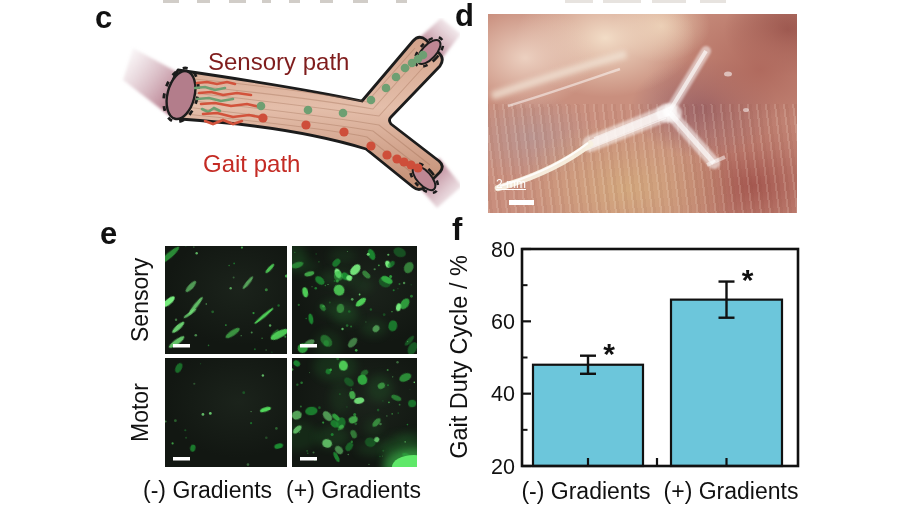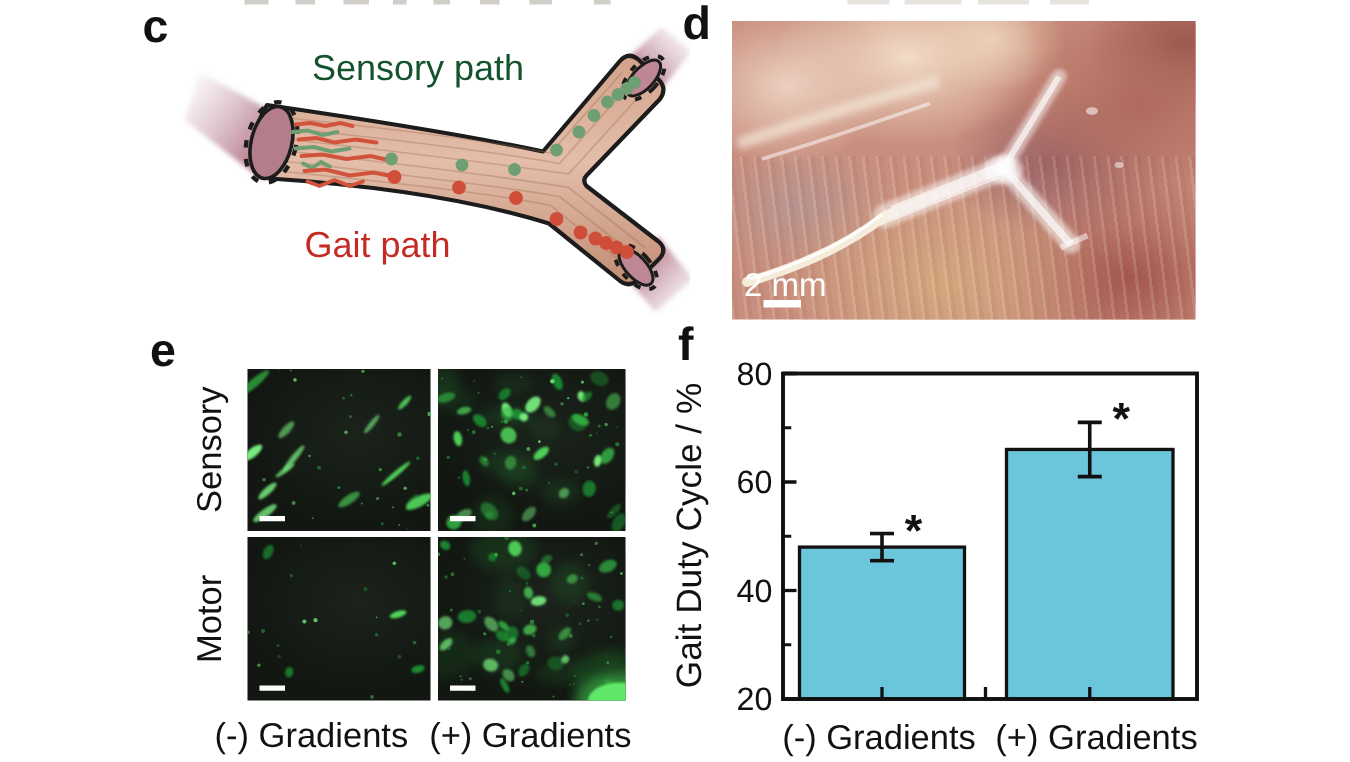--- a/index.html
+++ b/index.html
@@ -21,21 +21,21 @@
       radial-gradient(125px 82px at 38% 12%, #f2dcc6 0%, rgba(242,220,198,0) 72%),
       radial-gradient(70px 52px at 56% 6%, #e8c9ae 0%, rgba(232,201,174,0) 70%),
       radial-gradient(150px 115px at 88% 28%, #b06a5e 0%, rgba(176,106,94,0) 75%),
       radial-gradient(85px 62px at 97% 8%, #8e4a44 0%, rgba(142,74,68,0) 75%),
       radial-gradient(105px 72px at 70% 47%, #96626a 0%, rgba(150,98,106,0) 70%),
       radial-gradient(145px 95px at 45% 88%, #d3a87e 0%, rgba(211,168,126,0) 75%),
       radial-gradient(125px 92px at 86% 86%, #a55850 0%, rgba(165,88,80,0) 75%),
       radial-gradient(95px 62px at 14% 62%, #b99490 0%, rgba(185,148,144,0) 70%);}
   #photo .striations{position:absolute;left:0;top:45%;width:100%;height:55%;
       background:repeating-linear-gradient(83deg, rgba(255,244,230,.14) 0 2px, rgba(120,60,40,.07) 2px 5px, rgba(0,0,0,0) 5px 9px);}
-  #photo .scale-text{position:absolute;left:8px;top:163px;color:#fff;font-size:22px;}
+  #photo .scale-text{position:absolute;left:8px;top:163px;color:#fff;font-size:12px;text-decoration:underline;}
   #photo .scale-line{position:absolute;left:21px;top:186px;width:25px;height:4.5px;background:#fff;}
 
   
   .quad{position:absolute;background:#121712;
         background-image:radial-gradient(90px 70px at 60% 40%, #1b231b 0%, rgba(18,23,18,0) 80%);}
   .vlabel{display:flex;align-items:center;justify-content:center;
           writing-mode:vertical-rl;transform:rotate(180deg);
           font-size:23px;color:#111;}
   .caption-row{display:flex;justify-content:center;gap:14px;font-size:23px;color:#111;white-space:nowrap;}
 </style>
@@ -140,21 +140,21 @@
         <circle cx="229" cy="114" r="4.6"></circle>
       <circle cx="256" cy="128" r="4.6"></circle>
         <circle cx="272" cy="137" r="4.6"></circle>
         <circle cx="282" cy="141" r="4.6"></circle>
       <circle cx="289" cy="144" r="4.6"></circle>
         <circle cx="296" cy="147" r="4.6"></circle>
         <circle cx="303" cy="150" r="4.6"></circle>
     </g>
   </svg>
 
-  <div class="abs diagram-label" style="left:208px;top:32px;color:#14532d">Sensory path</div>
+  <div class="abs diagram-label" style="left:208px;top:48px;color:#7f1d1d">Sensory path</div>
   <div class="abs diagram-label" style="left:203px;top:150px;color:#C42B24">Gait path</div>
 
   <div class="abs panel-letter" style="left:455px;top:0px">d</div>
 
   <div class="abs" id="photo">
     <div class="striations"></div>
     <svg width="309" height="199" viewBox="0 0 309 199" style="position:absolute;left:0;top:0">
       <defs>
         <filter id="pb1" x="-40%" y="-40%" width="180%" height="180%">
             <feGaussianBlur stdDeviation="1.3"></feGaussianBlur>

